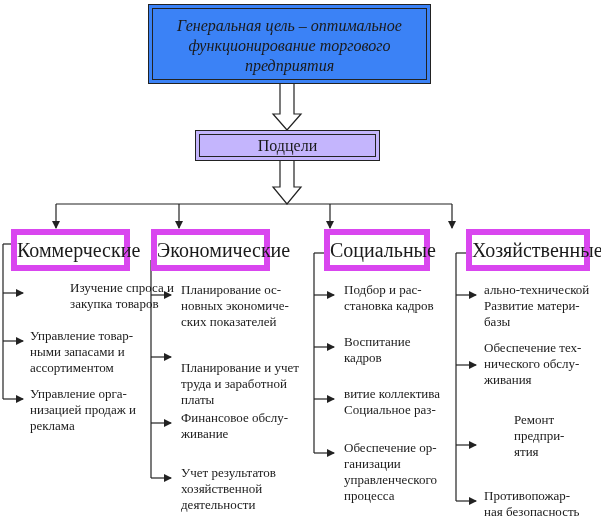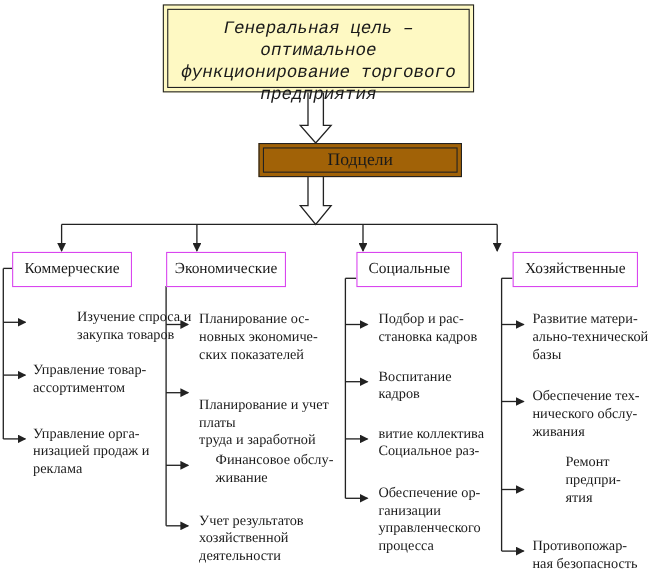--- a/index.html
+++ b/index.html
@@ -1,31 +1,31 @@
 <!DOCTYPE html>
 <html><head>
 <meta charset="utf-8">
 <style>
   html, body { margin: 0; padding: 0; background: #ffffff; }
   body { width: 601px; height: 520px; position: relative; overflow: hidden;
          font-family: "Liberation Serif", "DejaVu Serif", serif; color: #1a1a1a; }
   svg.lines { position: absolute; left: 0; top: 0; width: 601px; height: 520px; }
   .goal { position: absolute; left: 148px; top: 4px; width: 281px; height: 78px;
-          border: 1.5px solid #222; background: #fef9c3; font-family: Liberation Mono, monospace; }
+          border: 1.5px solid #222; background: #3b82f6; }
   .goal::before { content: ""; position: absolute; left: 3px; top: 3px; right: 3px; bottom: 3px;
           border: 1.5px solid #222; }
   .goal-text { position: absolute; left: 8px; right: 8px; top: 11px; text-align: center;
           font-style: italic; font-size: 16px; line-height: 20px; }
   .sub { position: absolute; left: 195px; top: 130px; width: 183px; height: 29px;
-         border: 1.5px solid #222; background: #a16207; margin-left: 40px; }
+         border: 1.5px solid #222; background: #c4b5fd; }
   .sub::before { content: ""; position: absolute; left: 3px; top: 3px; right: 3px; bottom: 3px;
          border: 1px solid #222; }
   .sub-text { position: absolute; left: 0; right: 0; top: 6px; text-align: center; font-size: 16px; }
-  .cat { position: absolute; height: 30px; border: 1px solid #d946ef; background: #fff;
-         font-size: 14px; line-height: 30px; text-align: center; }
+  .cat { position: absolute; height: 30px; border: 6px solid #d946ef; background: #fff;
+         font-size: 20px; line-height: 30px; text-align: center; }
   .item { position: absolute; font-size: 13px; line-height: 16px; }
 </style>
 </head>
 <body>
 
 <svg class="lines" xmlns="http://www.w3.org/2000/svg">
   <defs>
     <marker id="arr" markerWidth="8" markerHeight="8" refX="7" refY="4" orient="auto" markerUnits="userSpaceOnUse">
       <path d="M0,0 L8,4 L0,8 z" fill="#222"></path>
     </marker>
@@ -83,38 +83,39 @@
 <div class="cat" style="left:324px;top:229px;width:94px;text-align:center;">Социальные</div>
 <div class="cat" style="left:466px;top:229px;width:112px;">Хозяйственные</div>
 
 <div id="items-layer">
     <div class="item" style="left: 30px; top: 280px; margin-left: 40px;">
       <div>Изучение спроса и</div>
       <div>закупка товаров</div>
     </div>
     <div class="item" style="left: 30px; top: 328px;">
       <div>Управление товар-</div>
+      <div>ными запасами и</div>
       <div>ассортиментом</div>
     </div>
     <div class="item" style="left: 30px; top: 386px;">
       <div>Управление орга-</div>
       <div>низацией продаж и</div>
       <div>реклама</div>
     </div>
     <div class="item" style="left: 181px; top: 282px;">
       <div>Планирование ос-</div>
       <div>новных экономиче-</div>
       <div>ских показателей</div>
     </div>
     <div class="item" style="left: 181px; top: 360px;">
       <div>Планирование и учет</div>
+      <div>труда и заработной</div>
       <div>платы</div>
-      <div>труда и заработной</div>
     </div>
-    <div class="item" style="left: 181px; top: 410px; margin-left: 15px;">
+    <div class="item" style="left: 181px; top: 410px;">
       <div>Финансовое обслу-</div>
       <div>живание</div>
     </div>
     <div class="item" style="left: 181px; top: 465px;">
       <div>Учет результатов</div>
       <div>хозяйственной</div>
       <div>деятельности</div>
     </div>
     <div class="item" style="left: 344px; top: 282px;">
       <div>Подбор и рас-</div>
@@ -128,25 +129,25 @@
       <div>витие коллектива</div>
       <div>Социальное раз-</div>
     </div>
     <div class="item" style="left: 344px; top: 440px;">
       <div>Обеспечение ор-</div>
       <div>ганизации</div>
       <div>управленческого</div>
       <div>процесса</div>
     </div>
     <div class="item" style="left: 484px; top: 282px;">
+      <div>ально-технической</div>
       <div>Развитие матери-</div>
-      <div>ально-технической</div>
       <div>базы</div>
     </div>
-    <div class="item" style="left: 484px; top: 352px;">
+    <div class="item" style="left: 484px; top: 340px;">
       <div>Обеспечение тех-</div>
       <div>нического обслу-</div>
       <div>живания</div>
     </div>
     <div class="item" style="left: 484px; top: 412px; margin-left: 30px;">
       <div>Ремонт предпри-</div>
       <div>ятия</div>
     </div>
     <div class="item" style="left: 484px; top: 488px;">
       <div>Противопожар-</div>

